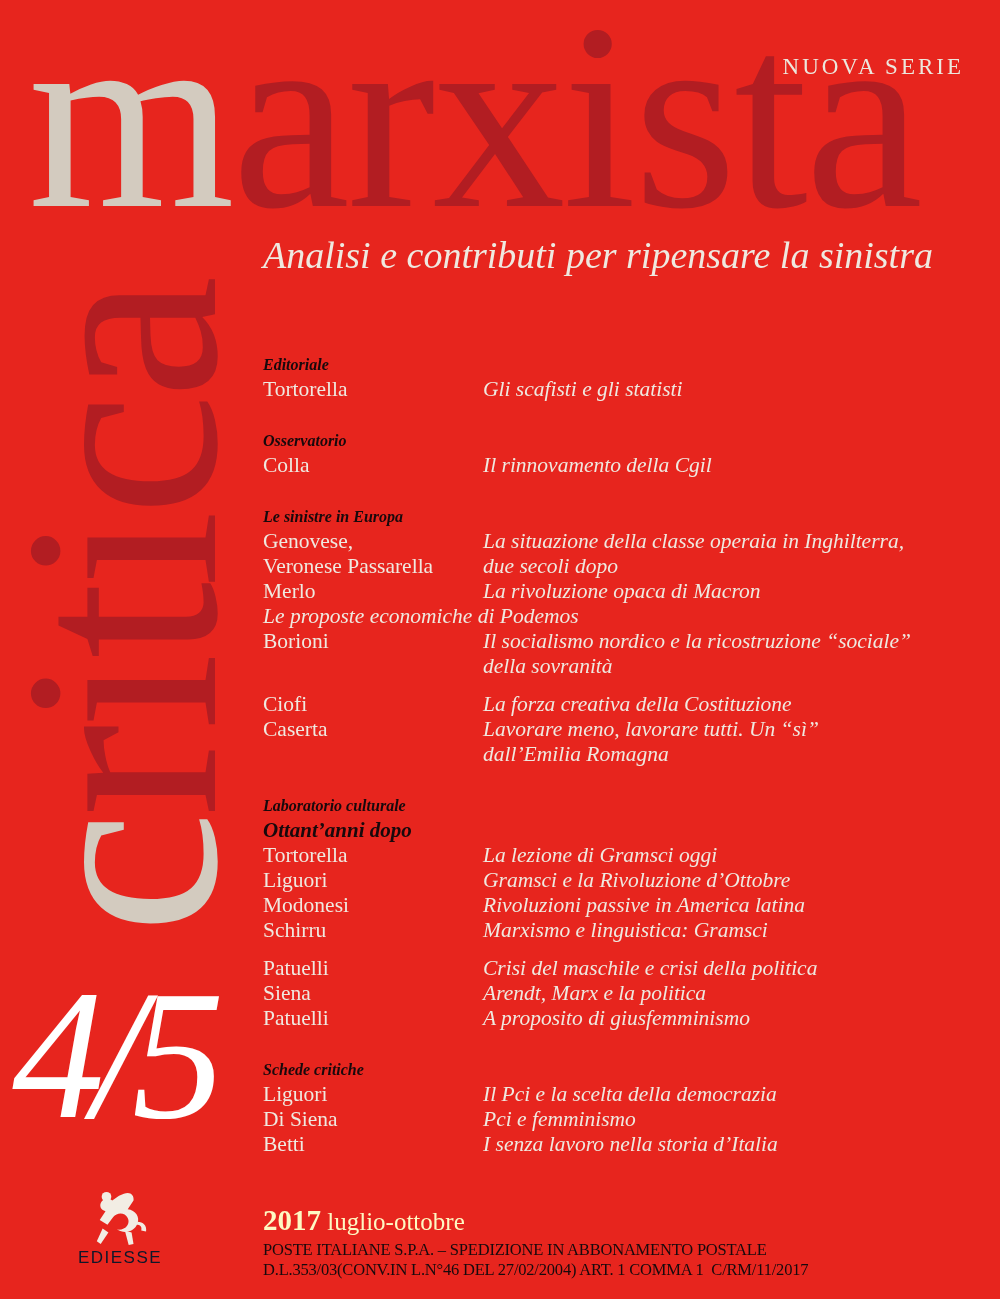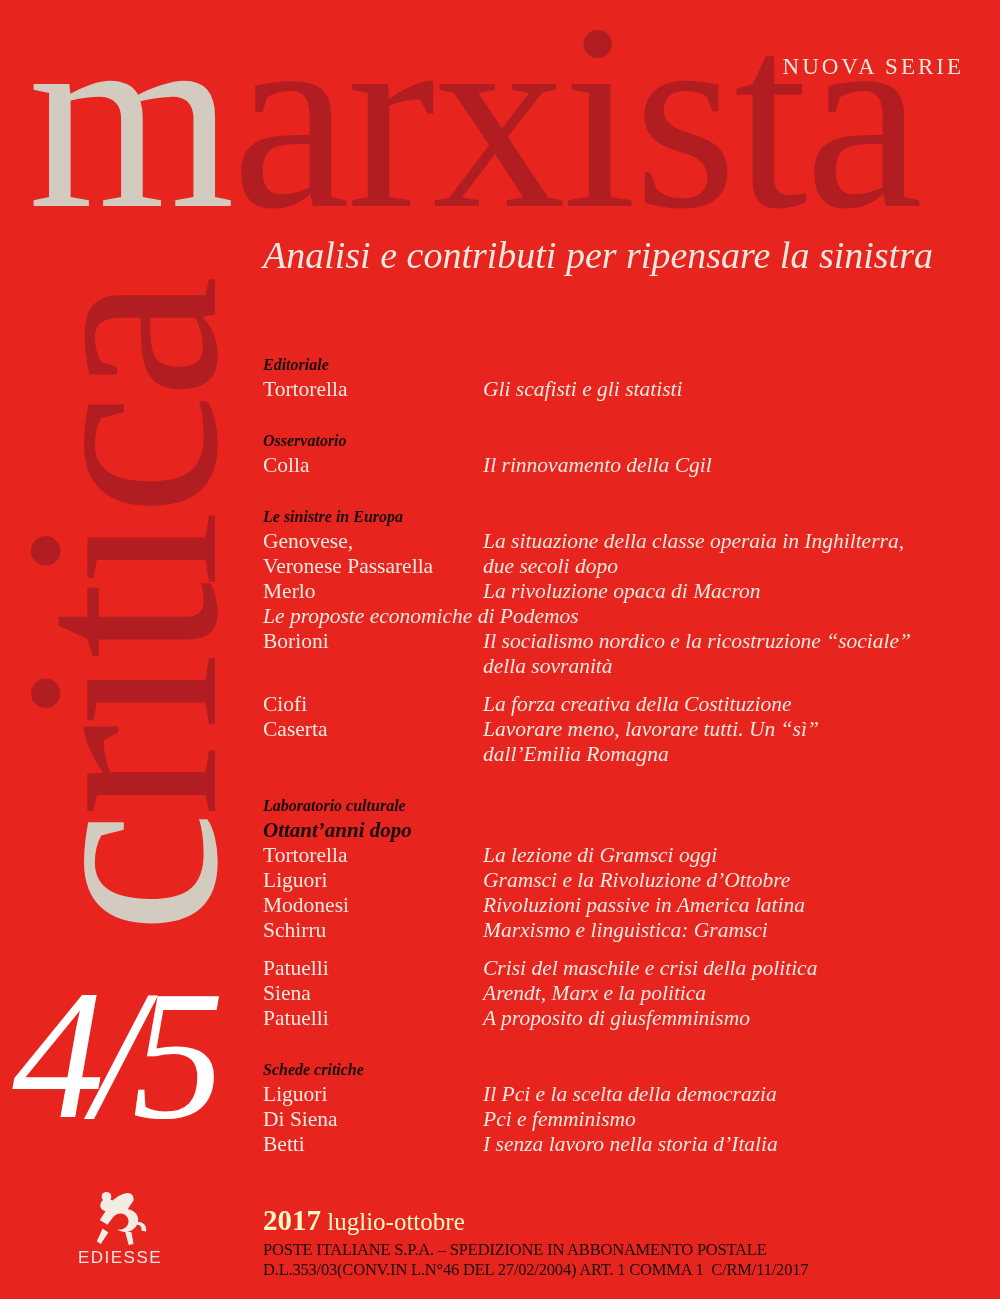--- a/index.html
+++ b/index.html
@@ -81,21 +81,21 @@
   }
   .publisher{
     position:absolute; left:70px; top:1190px; width:100px;
     text-align:center;
   }
   .publisher svg{ display:block; margin:0 auto; }
   .publisher .pub-name{
     margin-top:2px;
     font-family:"Liberation Sans",sans-serif;
     font-size:17px; letter-spacing:1.5px;
-    color:#e5e5e5;
+    color:#0f172a;
   }
 </style>
 </head>
 <body>
 
 <div class="page">
 
   <div class="series">NUOVA SERIE</div>
 
   <div class="masthead-title"><span class="gray">m</span><span>arxista</span></div>

